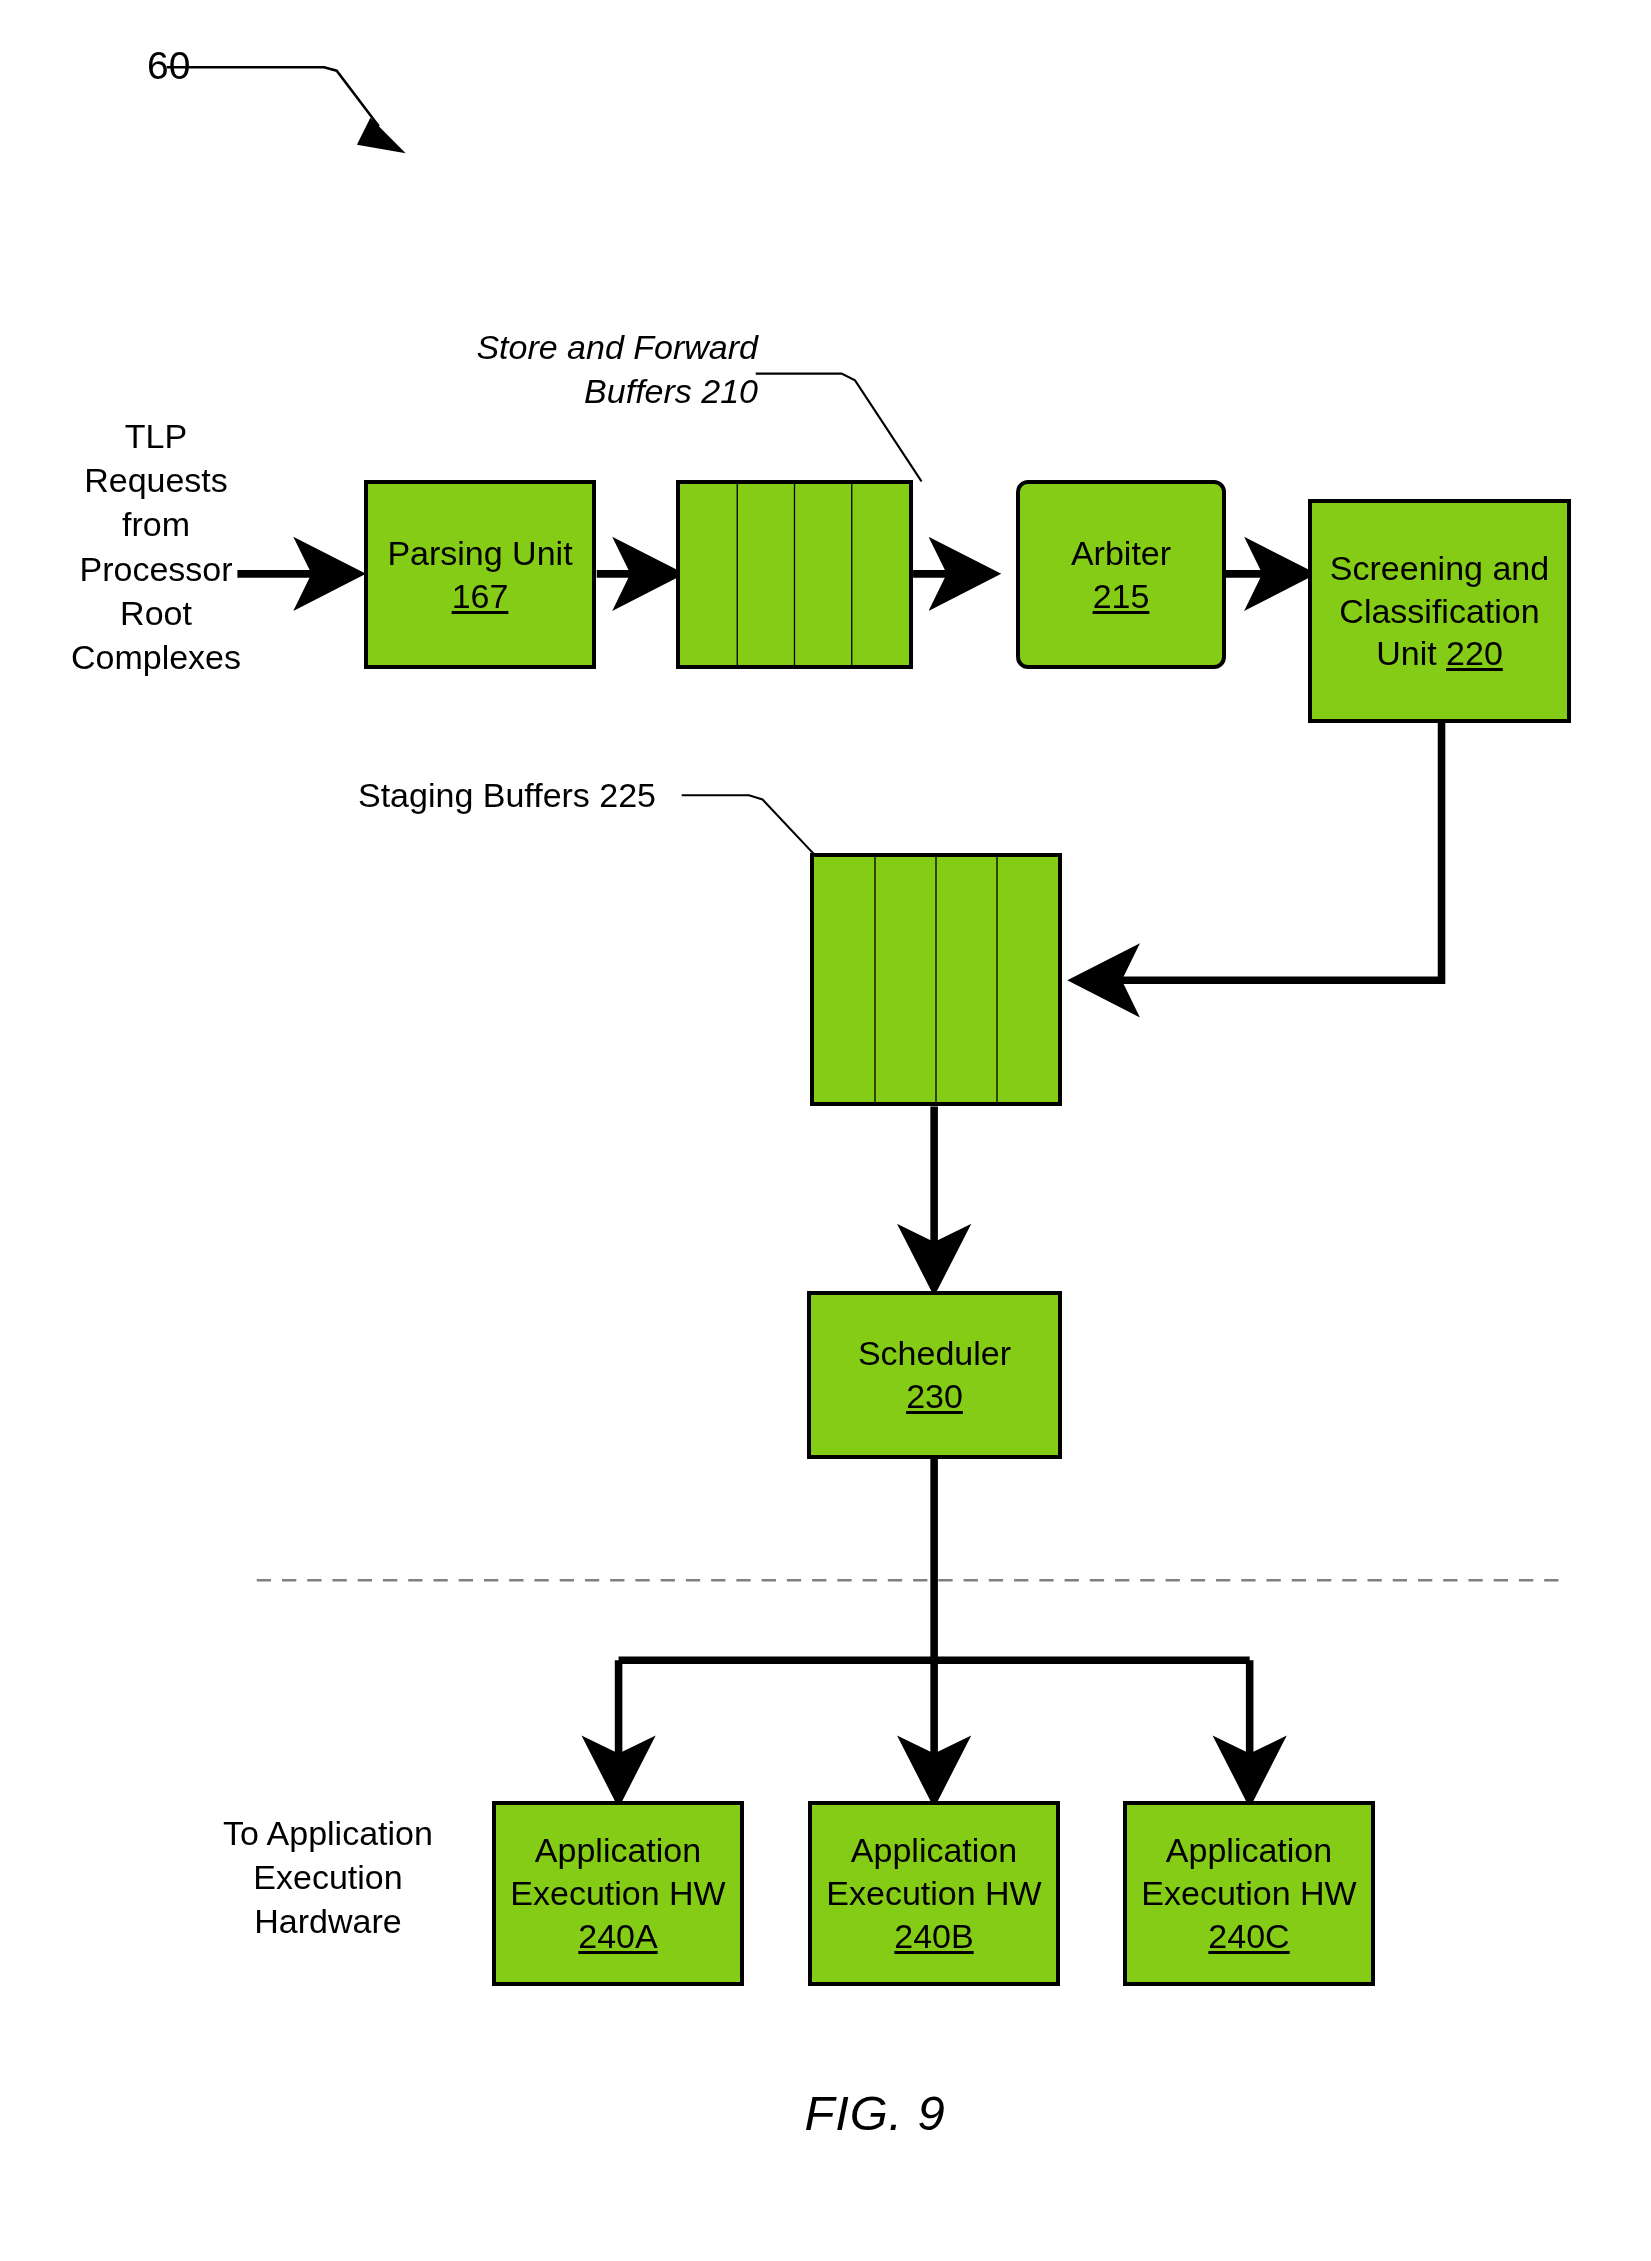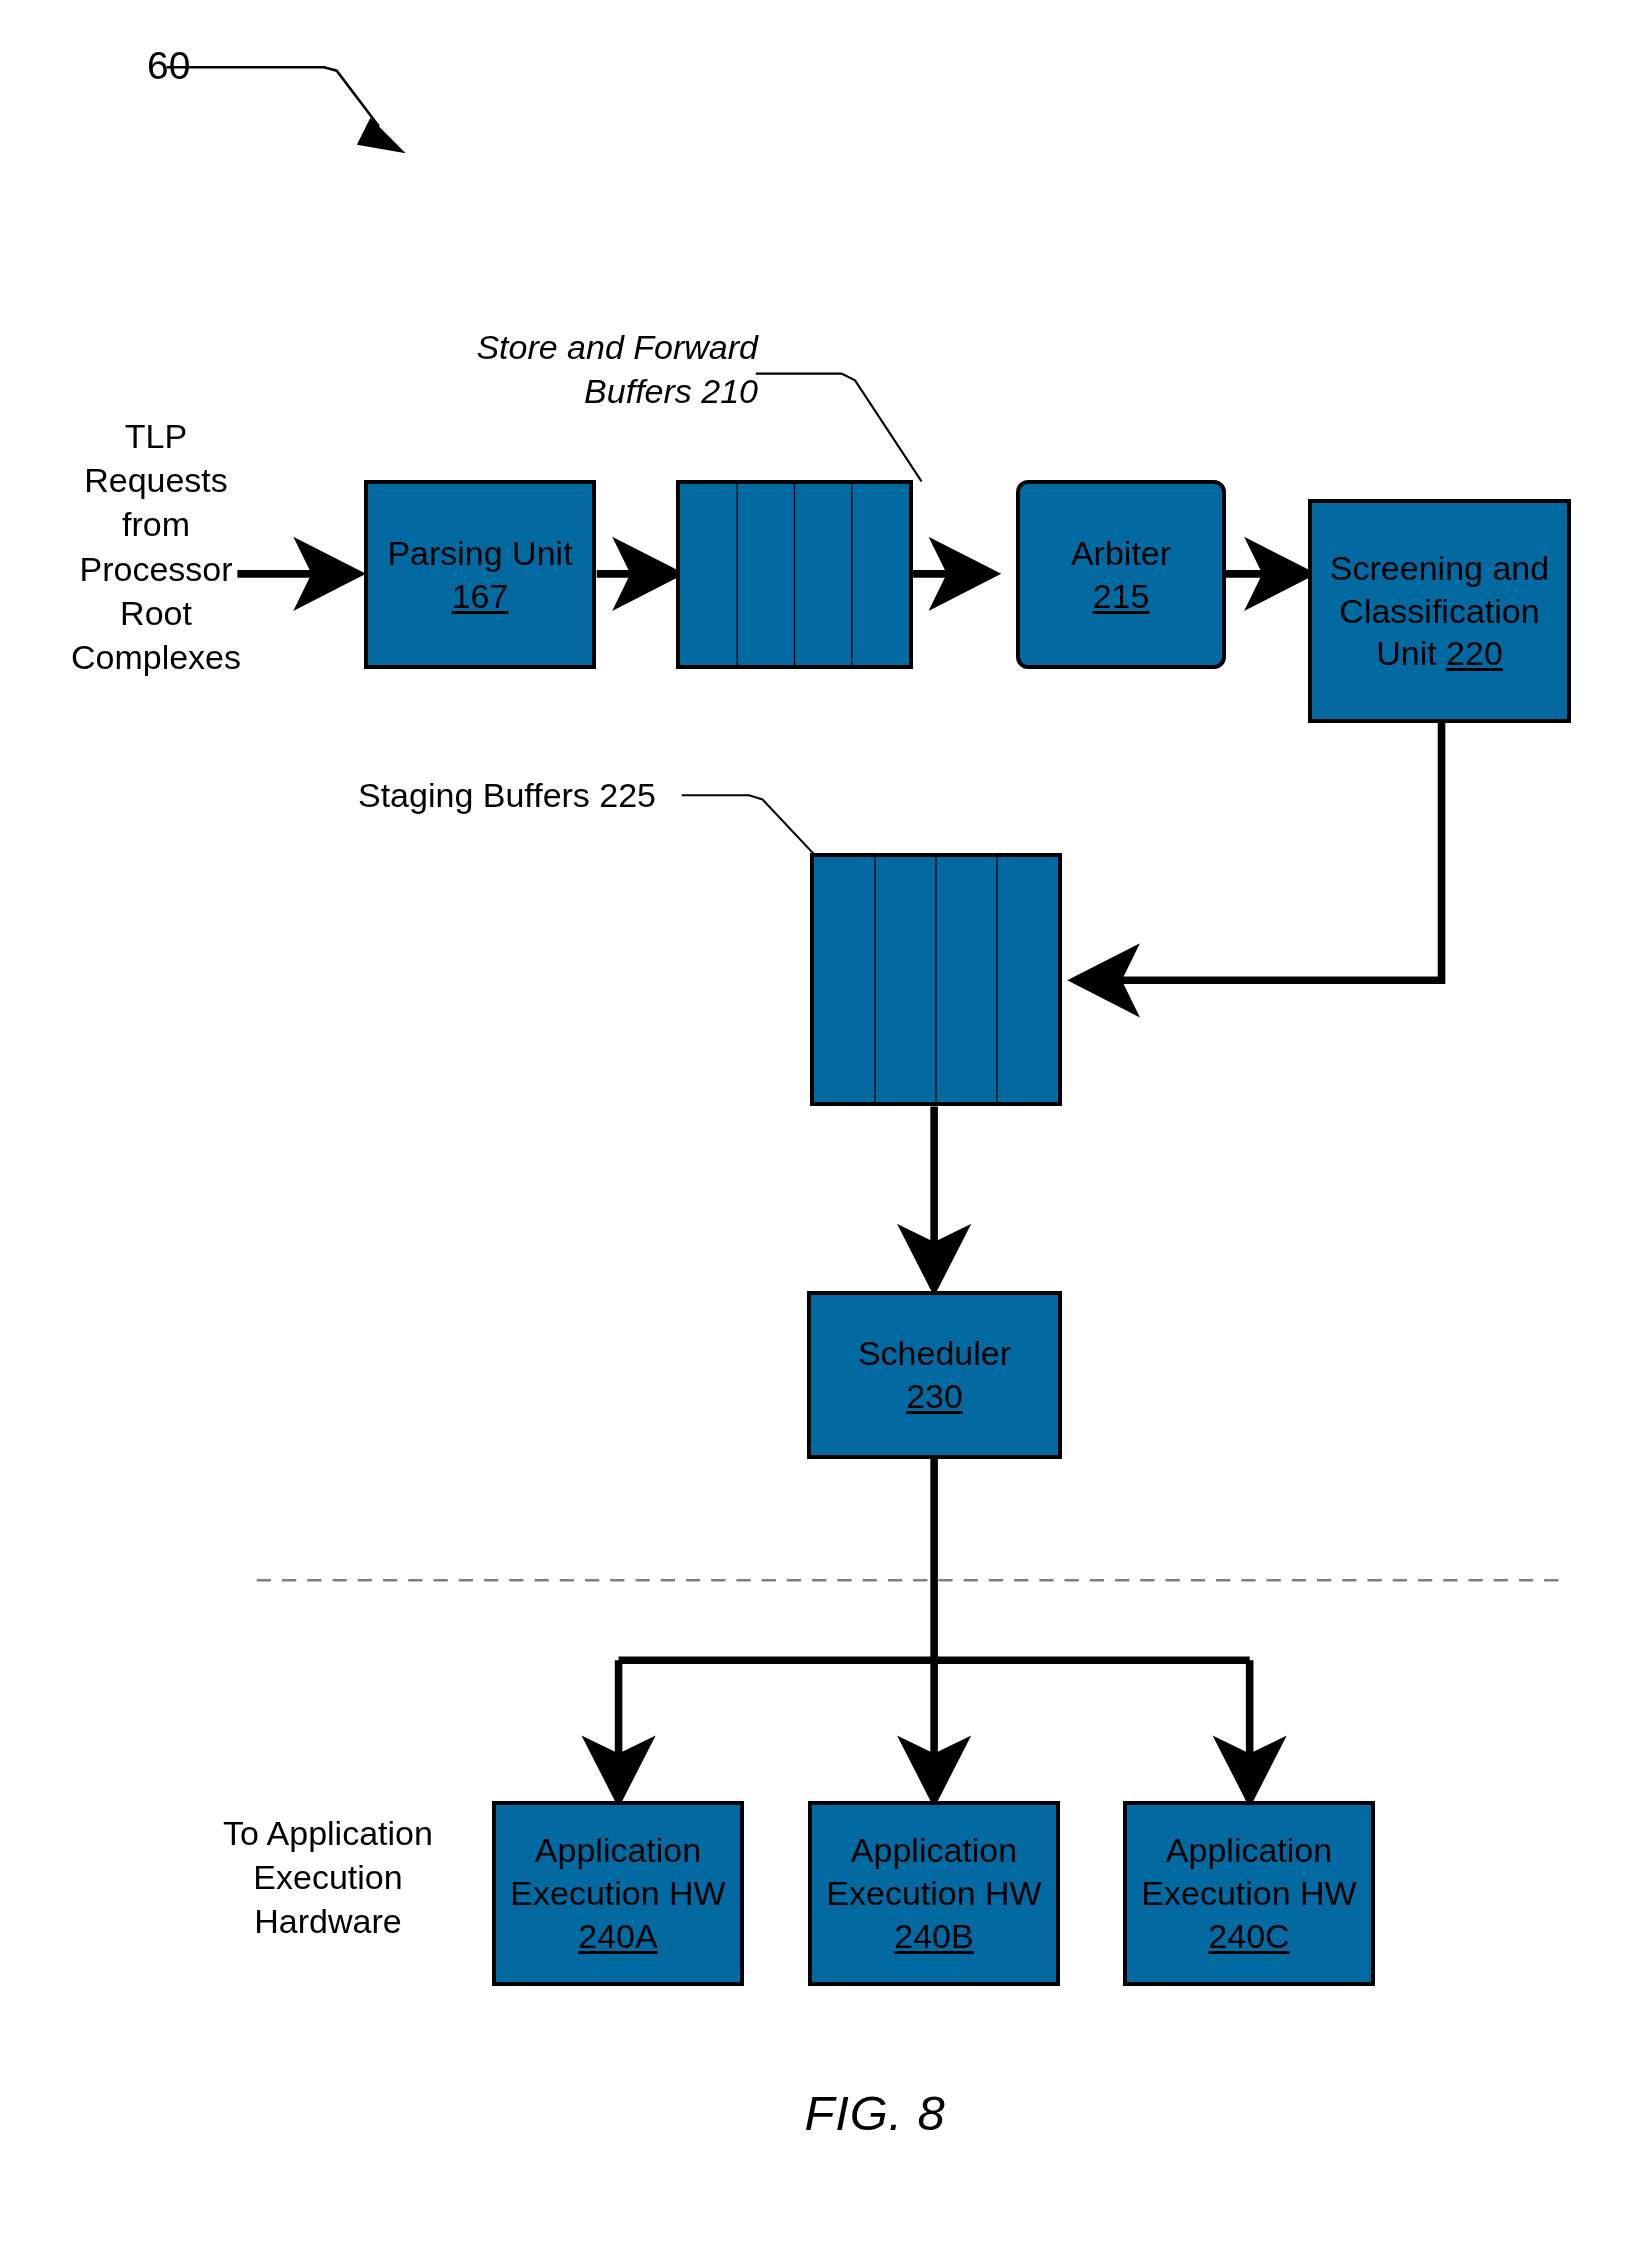--- a/index.html
+++ b/index.html
@@ -2,21 +2,21 @@
 <html style="font-size:13.5px"><head>
 <meta charset="utf-8">
 <style>
   html,body{margin:0;padding:0;background:#fff;}
   body{width:1652px;height:2261px;position:relative;overflow:hidden;
        font-family:"Liberation Sans","DejaVu Sans",sans-serif;color:#000;}
   #stage{position:absolute;left:0;top:0;width:1652px;height:2261px;}
   svg.layer{position:absolute;left:0;top:0;width:1652px;height:2261px;pointer-events:none;}
   .lbl{position:absolute;text-align:center;line-height:1.30;color:#000;
        font-size:34px;white-space:pre-line;}
-  .box{position:absolute;box-sizing:border-box;border:4.2px solid #000;background:#0369a1;
+  .box{position:absolute;box-sizing:border-box;border:4.2px solid #000;background:#84cc16;
        display:flex;align-items:center;justify-content:flex-start;}
   .box .inner{width:100%;text-align:center;line-height:1.26;font-size:34px;}
   u.ref{text-decoration:underline;text-underline-offset:3.4px;}
   .figcap{position:absolute;font-style:italic;font-size:49px;letter-spacing:0.8px;text-align:center;}
   .refnum{position:absolute;font-size:35px;}
 </style>
 </head>
 <body>
 
 <div id="stage">
@@ -142,16 +142,16 @@
   </div>
 
   <div class="box" style="left:1123px;top:1801px;width:252px;height:185px;">
     <div class="inner">
       <span>Application</span><br>
       <span>Execution HW</span><br>
       <u class="ref">240C</u>
     </div>
   </div>
 
-  <div class="figcap" style="left:656px;top:2085px;width:438px;">FIG. 8</div>
+  <div class="figcap" style="left:656px;top:2085px;width:438px;">FIG. 9</div>
 
 </div>
 
 
 </body></html>

